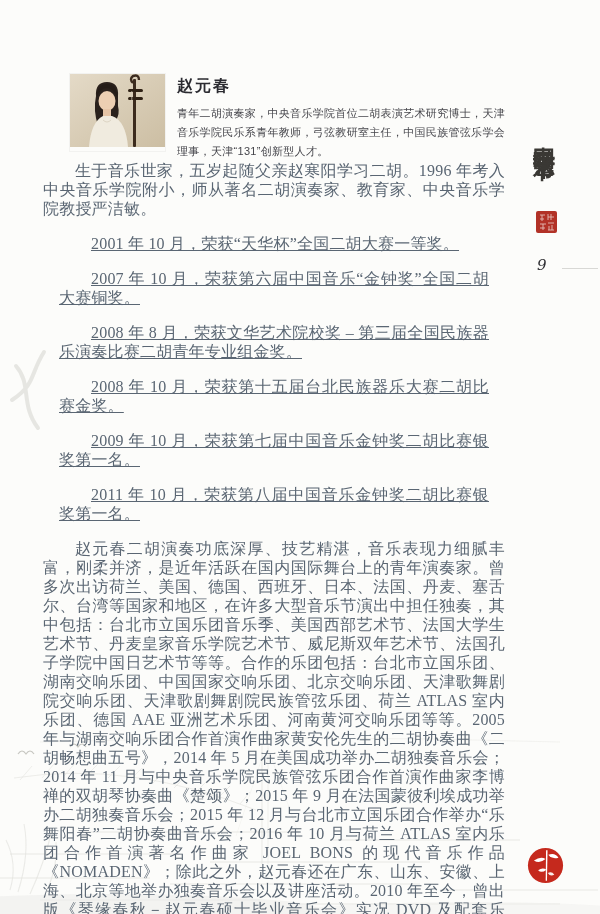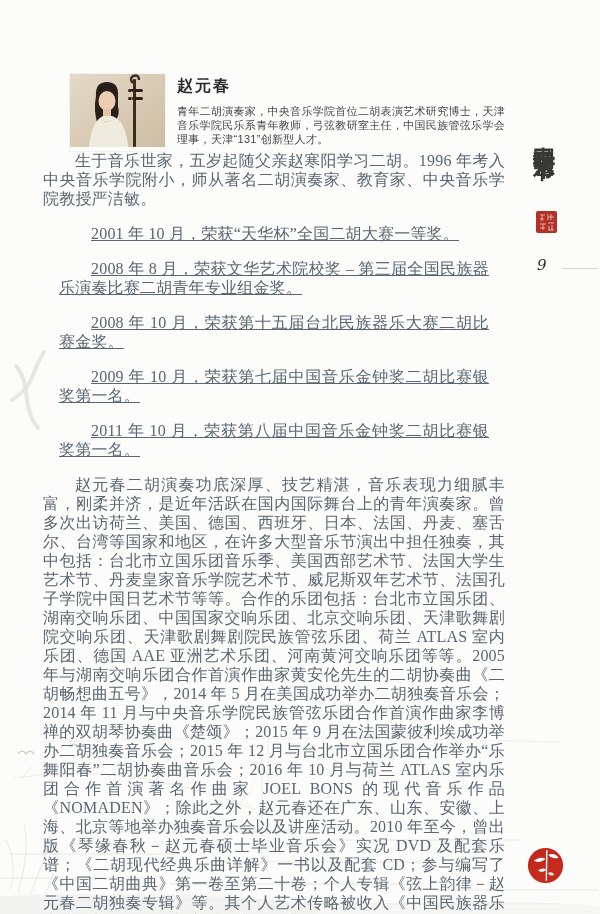--- a/index.html
+++ b/index.html
@@ -17,21 +17,21 @@
   .artist-header .photo{flex:0 0 auto;box-shadow:0 0 0 1px rgba(0,0,0,0.04);}
   .hdr-1{margin-left:27px;}
   .hdr-1 .hdr-text{margin-left:12px;flex:1;}
   .hdr-2{margin-left:29px;}
   .hdr-2 .hdr-text{margin-left:34px;flex:1;}
   h2.artist-name{
     margin:2px 0 7px 0;font-size:16px;font-weight:700;letter-spacing:2px;
     color:#2b2b31;font-family:"DejaVu Serif","Liberation Serif",serif;
   }
   .artist-intro{
-    margin:0;font-size:11px;line-height:14px;color:#45454b;letter-spacing:.3px;
+    margin:0;font-size:11px;line-height:19px;color:#45454b;letter-spacing:.3px;
     font-family:"Liberation Sans","DejaVu Sans",sans-serif;text-align:justify;
   }
   p.body-par{
     margin:0;font-size:16px;line-height:19px;color:#5a6673;
     text-indent:2em;text-align:justify;letter-spacing:.2px;
   }
   .par-gap{margin-top:12px;}
   .awards p.body-par{margin:16px;text-decoration:underline;}
   .section-2{margin-top:17px;}
   .sec2-pars{margin-top:13px;}
@@ -117,20 +117,21 @@
       <div class="hdr-text">
         <h2 class="artist-name">赵元春</h2>
         <p class="artist-intro">青年二胡演奏家，中央音乐学院首位二胡表演艺术研究博士，天津音乐学院民乐系青年教师，弓弦教研室主任，中国民族管弦乐学会理事，天津“131”创新型人才。</p>
       </div>
     </div>
 
     <p class="body-par par-gap">生于音乐世家，五岁起随父亲赵寒阳学习二胡。1996 年考入中央音乐学院附小，师从著名二胡演奏家、教育家、中央音乐学院教授严洁敏。</p>
 
     <div class="awards">
       <p class="body-par">2001 年 10 月，荣获“天华杯”全国二胡大赛一等奖。</p>
+      <p class="body-par">2007 年 10 月，荣获第六届中国音乐“金钟奖”全国二胡大赛铜奖。</p>
       <p class="body-par">2008 年 8 月，荣获文华艺术院校奖 – 第三届全国民族器乐演奏比赛二胡青年专业组金奖。</p>
       <p class="body-par">2008 年 10 月，荣获第十五届台北民族器乐大赛二胡比赛金奖。</p>
       <p class="body-par">2009 年 10 月，荣获第七届中国音乐金钟奖二胡比赛银奖第一名。</p>
       <p class="body-par">2011 年 10 月，荣获第八届中国音乐金钟奖二胡比赛银奖第一名。</p>
     </div>
 
     <p class="body-par">赵元春二胡演奏功底深厚、技艺精湛，音乐表现力细腻丰富，刚柔并济，是近年活跃在国内国际舞台上的青年演奏家。曾多次出访荷兰、美国、德国、西班牙、日本、法国、丹麦、塞舌尔、台湾等国家和地区，在许多大型音乐节演出中担任独奏，其中包括：台北市立国乐团音乐季、美国西部艺术节、法国大学生艺术节、丹麦皇家音乐学院艺术节、威尼斯双年艺术节、法国孔子学院中国日艺术节等等。合作的乐团包括：台北市立国乐团、湖南交响乐团、中国国家交响乐团、北京交响乐团、天津歌舞剧院交响乐团、天津歌剧舞剧院民族管弦乐团、荷兰 ATLAS 室内乐团、德国 AAE 亚洲艺术乐团、河南黄河交响乐团等等。2005 年与湖南交响乐团合作首演作曲家黄安伦先生的二胡协奏曲《二胡畅想曲五号》，2014 年 5 月在美国成功举办二胡独奏音乐会；2014 年 11 月与中央音乐学院民族管弦乐团合作首演作曲家李博禅的双胡琴协奏曲《楚颂》；2015 年 9 月在法国蒙彼利埃成功举办二胡独奏音乐会；2015 年 12 月与台北市立国乐团合作举办“乐舞阳春”二胡协奏曲音乐会；2016 年 10 月与荷兰 ATLAS 室内乐团合作首演著名作曲家 JOEL BONS 的现代音乐作品《NOMADEN》；除此之外，赵元春还在广东、山东、安徽、上海、北京等地举办独奏音乐会以及讲座活动。2010 年至今，曾出版《琴缘春秋－赵元春硕士毕业音乐会》实况 DVD 及配套乐谱；《二胡现代经典乐曲详解》一书以及配套 CD；参与编写了《中国二胡曲典》第一卷至第二十卷；个人专辑《弦上韵律－赵元春二胡独奏专辑》等。其个人艺术传略被收入《中国民族器乐大典二胡卷》《二胡音乐词典》等典籍。</p>
   </section>
 
   <section class="section-2">

